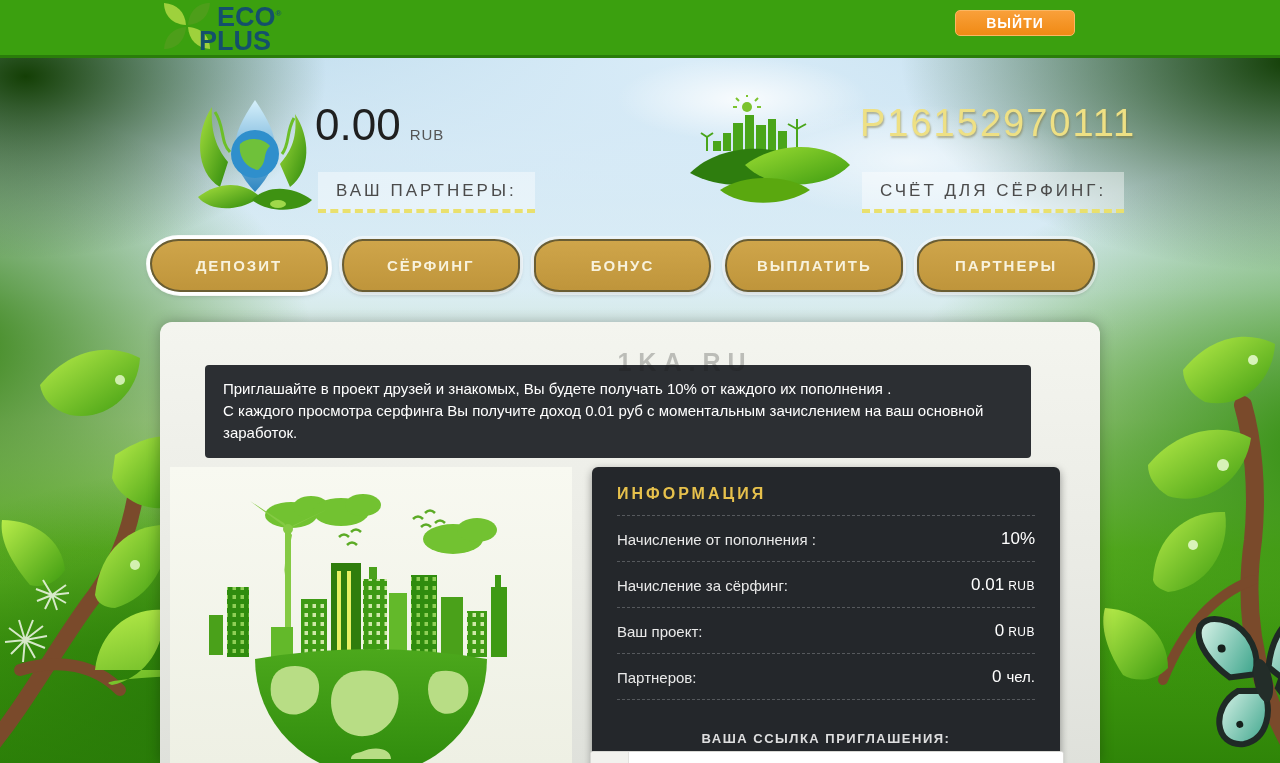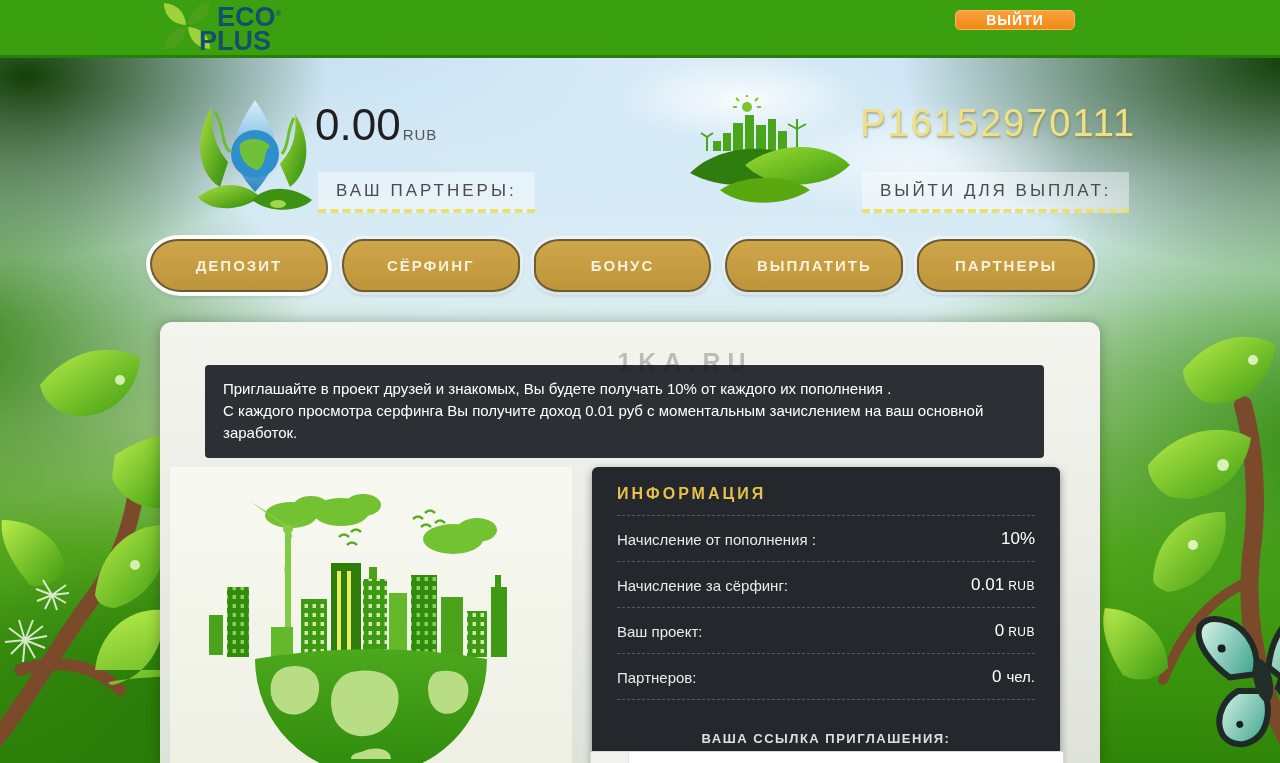--- a/index.html
+++ b/index.html
@@ -20,28 +20,28 @@
   .decor{position:absolute;z-index:1;}
 
   
   .header{position:absolute;top:0;left:0;right:0;height:55px;background:#3ba00f;
     border-bottom:3px solid #2a7d0a;z-index:10;}
   .logo{position:absolute;left:163px;top:2px;width:150px;height:56px;}
   .logo-text1{position:absolute;left:54px;top:0px;font-size:27px;font-weight:900;
     color:#14506b;letter-spacing:0px;}
   .logo-reg{font-size:8px;vertical-align:super;font-weight:700;}
   .logo-text2{position:absolute;left:36px;top:24px;font-size:27px;font-weight:900;color:#14506b;}
-  .logout{position:absolute;right:205px;top:10px;width:120px;height:20px;
+  .logout{position:absolute;right:205px;top:10px;width:120px;height:26px;
     background:linear-gradient(#f9a03a,#f08a14);border:1px solid #fbb763;border-radius:5px;
     color:#fff;font-size:14px;font-weight:700;letter-spacing:1px;cursor:pointer;
     font-family:"Liberation Sans",sans-serif;}
 
   
   .hero-img{position:absolute;z-index:2;}
-  .amount-wrap{position:absolute;left:315px;top:100px;z-index:2;display:flex;align-items:baseline;gap:2px;}
+  .amount-wrap{position:absolute;left:315px;top:100px;z-index:2;display:flex;align-items:baseline;gap:9px;}
   .amount{font-size:44px;color:#1f1f1f;}
   .currency{font-size:15px;color:#555;letter-spacing:1px;}
   .hero-label{position:absolute;z-index:2;background:rgba(255,255,255,.42);
     padding:9px 18px 8px 18px;font-size:17px;letter-spacing:3px;color:#4b4b4b;
     border-bottom:4px dashed #e9e06e;white-space:nowrap;}
   .acct-number{position:absolute;left:860px;top:102px;z-index:2;font-size:38px;
     letter-spacing:2px;color:#eee084;text-shadow:1px 2px 2px rgba(125,115,55,.5);}
 
   
   .nav{position:absolute;left:150px;top:239px;width:945px;display:flex;
@@ -57,21 +57,21 @@
   .nav-btn:nth-child(4){border-radius:26px 28px 30px 26px/30px 26px 24px 30px;}
   .nav-btn:nth-child(5){border-radius:30px 32px 24px 28px/24px 28px 32px 24px;}
 
   
   .card{position:absolute;left:160px;top:322px;width:940px;height:441px;z-index:2;
     background:linear-gradient(180deg,#f4f5ef 0%,#eaebe5 55%,#dfe1db 100%);
     border-radius:12px 12px 0 0;box-shadow:0 0 14px rgba(0,0,0,.28);}
   .watermark{position:absolute;left:395px;top:26px;width:260px;text-align:center;z-index:3;
     font-size:25px;font-weight:700;letter-spacing:7px;color:rgba(25,25,25,.25);}
   .notice{position:absolute;left:45px;top:43px;width:804px;background:#2c2f33;
-    border-radius:4px;color:#fff;padding:13px 17px 15px 18px;font-size:15px;line-height:1.45;}
+    border-radius:4px;color:#fff;padding:13px 4px 15px 18px;font-size:15px;line-height:1.45;}
   .gallery{position:absolute;left:10px;top:145px;width:402px;height:296px;
     background:linear-gradient(180deg,#f8f9f1,#eef0e4);}
   .info-panel{position:absolute;left:432px;top:145px;width:468px;height:322px;
     background:#24272b;border-radius:6px;box-shadow:0 3px 8px rgba(0,0,0,.4);
     padding:18px 25px 0 25px;box-sizing:border-box;}
   .info-title{color:#e7c14c;font-size:16px;font-weight:700;letter-spacing:3px;
     padding-bottom:12px;border-bottom:1px dashed #56595d;}
   .info-row{display:flex;justify-content:space-between;align-items:center;
     padding:13px 0 12px 0;border-bottom:1px dashed #56595d;}
   .info-row .lbl{color:#e9e9e9;font-size:15px;}
@@ -215,21 +215,21 @@
     </g>
     <g stroke="#4aa51a" stroke-width="2" fill="none">
       <path d="M112,56 v-22 M112,34 l9,-5 M112,34 l-9,-5 M112,34 v-10"></path>
       <path d="M22,56 v-14 M22,42 l6,-4 M22,42 l-6,-4"></path>
     </g>
     <path d="M5,78 C35,48 90,48 118,66 C95,92 40,98 5,78 Z" fill="#2e7d0e"></path>
     <path d="M60,70 C95,44 145,48 165,70 C140,96 85,96 60,70 Z" fill="url(#leafG2)"></path>
     <path d="M35,95 C60,78 105,80 125,95 C100,112 55,112 35,95 Z" fill="#5aa80f"></path>
   </svg>
   <div class="acct-number">P16152970111</div>
-  <div class="hero-label" style="left:862px;top:172px">ВЫЙТИ ДЛЯ ВЫПЛАТ:</div>
+  <div class="hero-label" style="left:862px;top:172px">СЧЁТ ДЛЯ СЁРФИНГ:</div>
 
   <div class="nav">
     <button class="nav-btn">ДЕПОЗИТ</button>
     <button class="nav-btn">СЁРФИНГ</button>
     <button class="nav-btn">БОНУС</button>
     <button class="nav-btn">ВЫПЛАТИТЬ</button>
     <button class="nav-btn">ПАРТНЕРЫ</button>
   </div>
 
   <div class="card">

